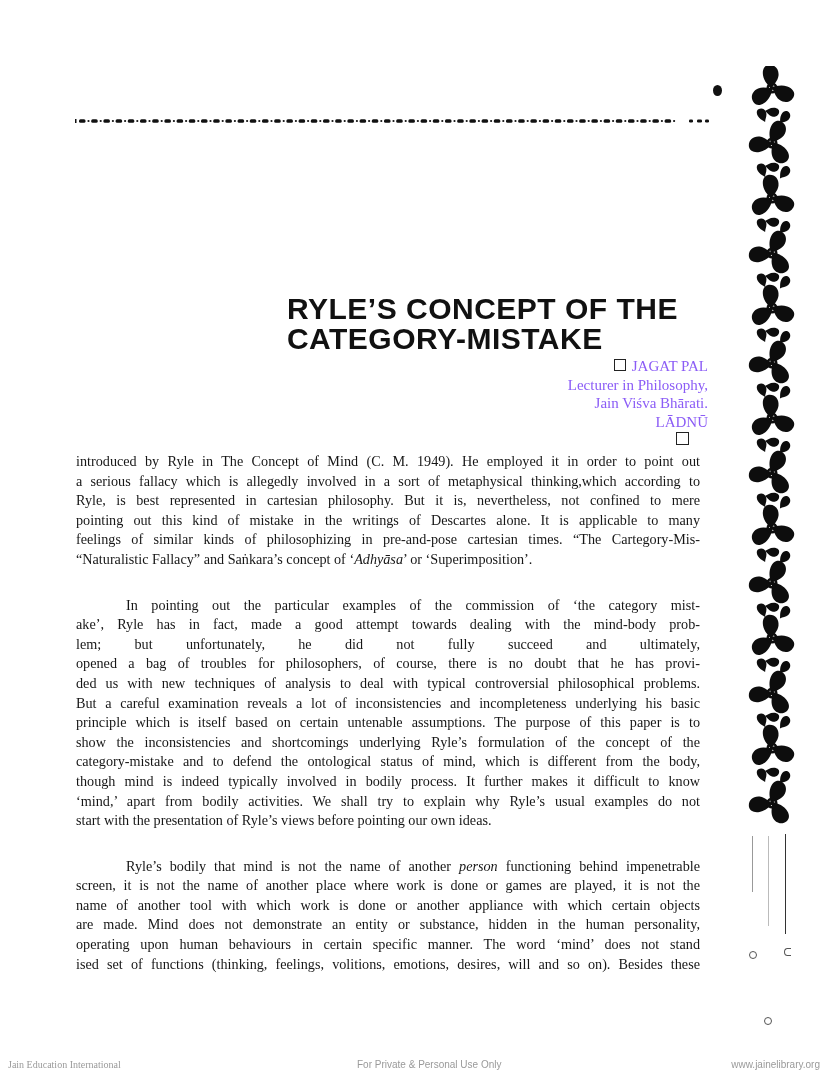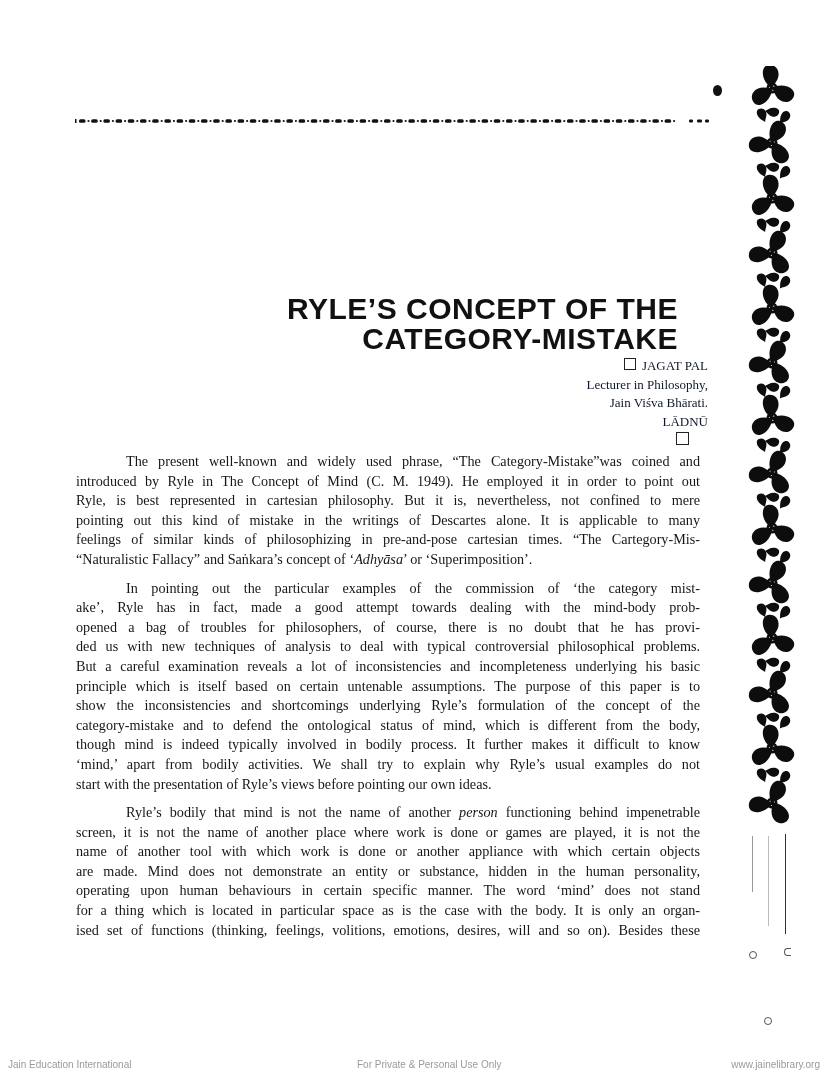--- a/index.html
+++ b/index.html
@@ -7,35 +7,35 @@
   .page { position: absolute; left: 0; top: 0; width: 828px; height: 1086px; }
 
   
   .rule { position: absolute; left: 75px; top: 118px; width: 638px; height: 6px; }
   .bullet-dot { position: absolute; left: 713px; top: 85px; width: 9px; height: 11px; border-radius: 50%; background: #111; }
 
   
   .ornament { position: absolute; left: 744px; top: 66px; width: 56px; height: 760px; }
 
   
-  .title { position: absolute; right: 150px; top: 294px; text-align: right;
+  .title { position: absolute; right: 150px; top: 294px; text-align: left;
            font-family: "Liberation Sans", sans-serif; font-weight: bold; font-size: 30px;
            line-height: 30px; letter-spacing: 0.5px; color: #111; }
   .title div { white-space: nowrap; }
 
   .author { position: absolute; right: 120px; top: 357px; text-align: right;
-            font-family: "Liberation Serif", serif; font-size: 13px; line-height: 18.5px; color: #0f172a; }
+            font-family: "Liberation Serif", serif; font-size: 15px; line-height: 18.5px; color: #8b5cf6; }
   .author .box { display: inline-block; width: 10px; height: 10px; border: 1.2px solid #222; margin-right: 6px; vertical-align: 0px; }
   .end-box { position: absolute; left: 676px; top: 432px; width: 11px; height: 11px; border: 1.2px solid #222; }
 
   
   .body { position: absolute; left: 76px; top: 452px; width: 624px;
           font-family: "Liberation Serif", serif; font-size: 14.2px; line-height: 19.6px; color: #161616; }
   .body p { margin: 0; text-align: justify; text-align-last: left; }
-  .body p + p { margin-top: 9px; }
+  .body p + p { margin-top: 26px; }
   .line { display: block; text-align: justify; text-align-last: justify; white-space: nowrap; }
   .line.last { text-align-last: left; }
   .body i { font-style: italic; }
 
   
   .vline { position: absolute; width: 1px; background: #666; }
   .circle { position: absolute; width: 6px; height: 6px; border: 1px solid #555; border-radius: 50%; }
 
   
   .footer { position: absolute; top: 1059px; font-family: "Liberation Sans", sans-serif; font-size: 10px; color: #9a9a9a; }
@@ -316,54 +316,54 @@
   <div class="author">
     <div><span class="box"></span><span>JAGAT PAL</span></div>
     <div>Lecturer in Philosophy,</div>
     <div>Jain Viśva Bhārati.</div>
     <div>LĀDNŪ</div>
   </div>
   <div class="end-box"></div>
 
   <div class="body">
     <p>
-      <span class="line" style="padding-left:50px">The present well-known and widely used phrase, “The Category-Mistake”was coined and</span>
       <span class="line">introduced by Ryle in The Concept of Mind (C. M. 1949).  He employed it in order to point out</span>
+      <span class="line">a serious fallacy which is allegedly involved in a sort of metaphysical thinking,which according to</span>
       <span class="line">Ryle, is best  represented in cartesian philosophy.  But it is, nevertheless, not confined to mere</span>
       <span class="line">pointing  out this kind of  mistake in the writings of Descartes alone.  It is applicable to many</span>
       <span class="line">feelings of similar kinds of philosophizing in pre-and-pose cartesian times.  “The Cartegory-Mis-</span>
       <span class="line last"><span>“Naturalistic Fallacy” and Saṅkara’s concept of ‘</span><i>Adhyāsa</i><span>’ or ‘Superimposition’.</span></span>
     </p>
     <p>
       <span class="line" style="padding-left:50px">In pointing out the particular examples of the commission of ‘the category mist-</span>
       <span class="line">ake’, Ryle has in fact, made a good  attempt towards dealing with the mind-body prob-</span>
+      <span class="line">lem;   but   unfortunately,   he   did   not   fully   succeed   and   ultimately,</span>
       <span class="line">opened a bag of troubles for philosophers, of course, there is no doubt that he has provi-</span>
       <span class="line">ded us with new techniques of analysis to deal with typical controversial philosophical problems.</span>
       <span class="line">But a careful examination reveals a lot of inconsistencies and incompleteness underlying his basic</span>
       <span class="line">principle which is itself based on certain untenable assumptions.  The purpose of this paper is to</span>
       <span class="line">show the inconsistencies and shortcomings underlying Ryle’s formulation of the concept of the</span>
       <span class="line">category-mistake and to defend the ontological status of mind, which is different from the body,</span>
       <span class="line">though mind is indeed typically involved in bodily process.  It further makes it difficult to know</span>
       <span class="line">‘mind,’ apart from bodily activities.  We shall try to explain why Ryle’s usual examples do not</span>
       <span class="line last">start with the presentation of Ryle’s views before pointing our own ideas.</span>
     </p>
     <p>
       <span class="line" style="padding-left:50px"><span>Ryle’s bodily that mind is not the name of another </span><i>person</i><span> functioning behind impenetrable</span></span>
       <span class="line">screen, it is not the name of another place where work is done or games are played, it is not the</span>
       <span class="line">name of another tool with which work is done or another appliance with which certain objects</span>
       <span class="line">are made.  Mind does not demonstrate an entity or substance, hidden in the human personality,</span>
       <span class="line">operating upon human behaviours in certain specific manner.  The word ‘mind’ does not stand</span>
-      <span class="line">for a thing which is located in particular space as is the case with the body.  It is only an organ-</span>
       <span class="line">ised set of functions (thinking, feelings, volitions, emotions, desires, will and so on).  Besides these</span>
     </p>
   </div>
 
   <div class="vline" style="left:752px; top:836px; height:56px; background:#999;"></div>
   <div class="vline" style="left:768px; top:836px; height:90px; background:#bbb;"></div>
   <div class="vline" style="left:785px; top:834px; height:100px; background:#333;"></div>
   <div class="circle" style="left:749px; top:951px;"></div>
   <div class="circle" style="left:784px; top:948px; border-radius:50% 0 0 50%; border-right:none;"></div>
   <div class="circle" style="left:764px; top:1017px;"></div>
 
-  <div class="footer" style="left:8px;">Jain Education International</div>
+  <div class="footer" style="left:8px;font-family:Liberation Serif, serif;">Jain Education International</div>
   <div class="footer" style="left:357px;">For Private &amp; Personal Use Only</div>
   <div class="footer" style="right:8px;">www.jainelibrary.org</div>
 </div>
 
 </body></html>

